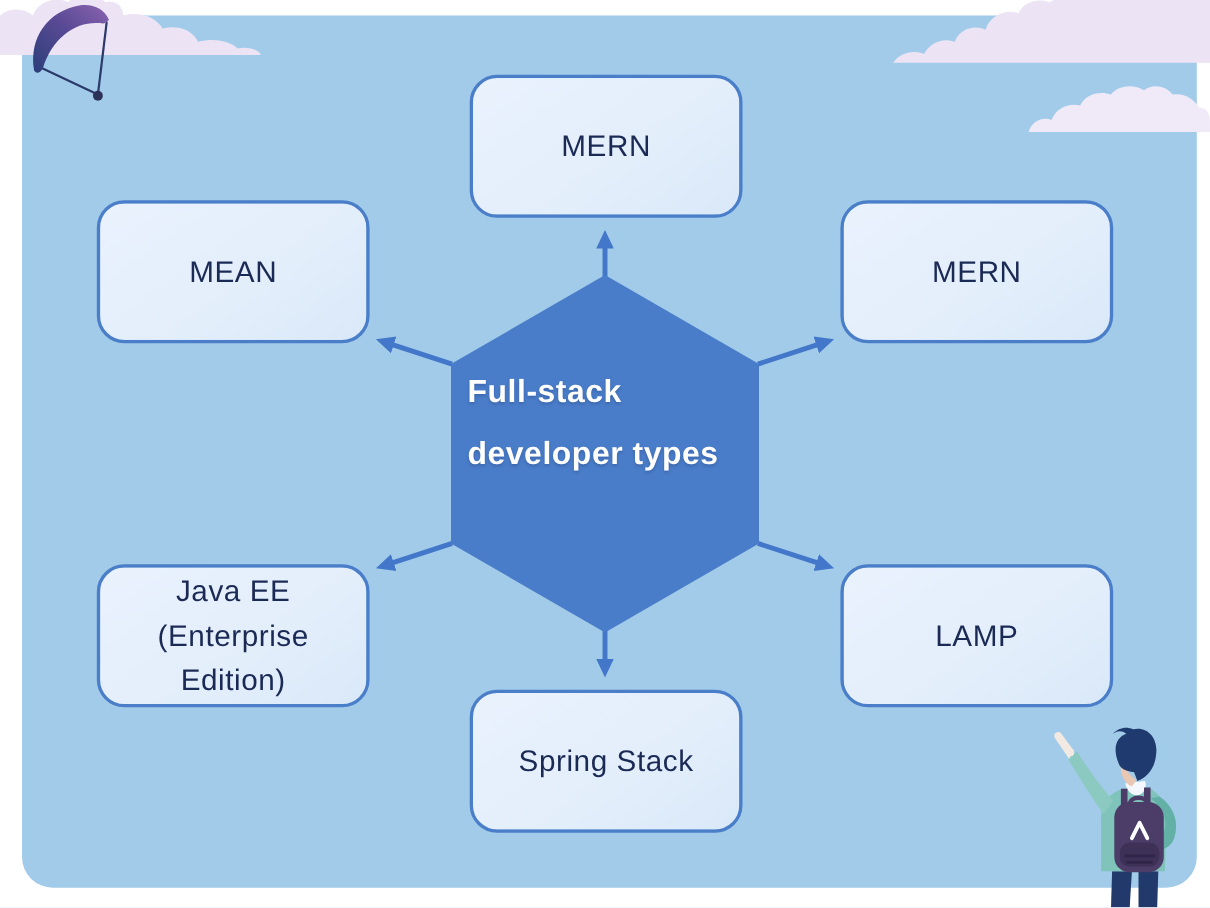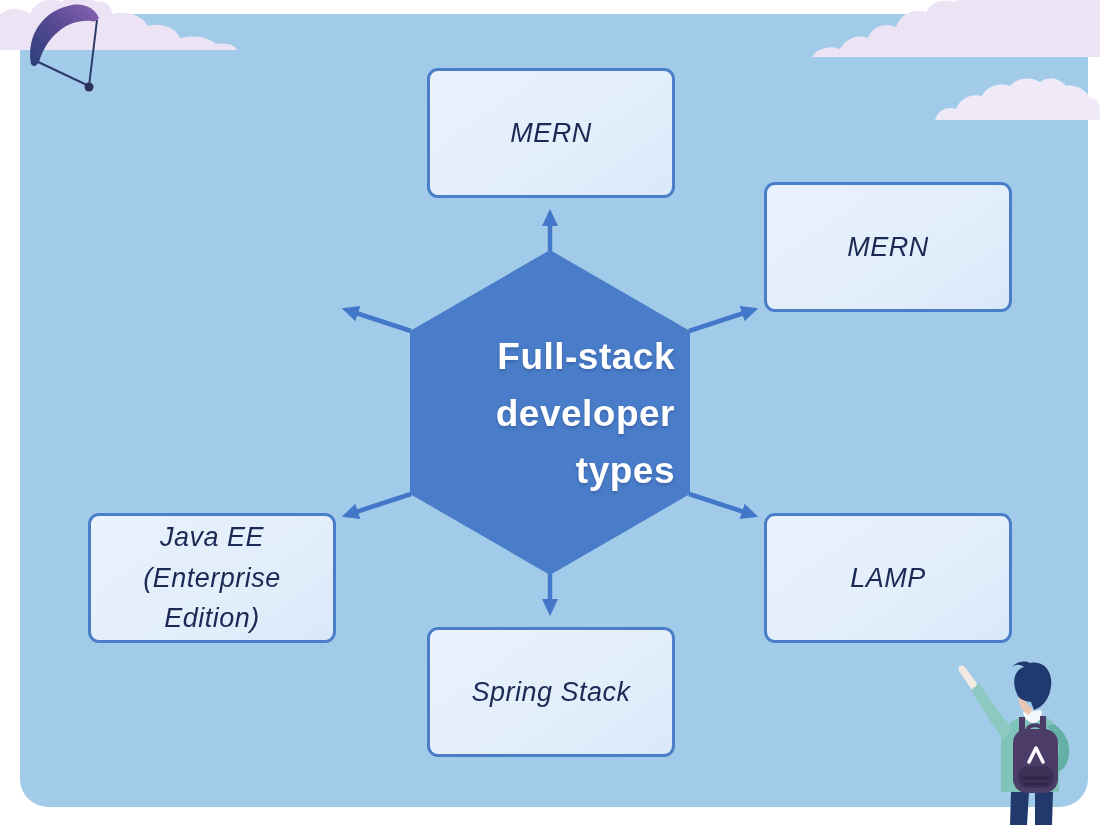--- a/index.html
+++ b/index.html
@@ -9,32 +9,32 @@
   *{margin:0;padding:0;box-sizing:border-box;}
   html,body{width:1100px;height:825px;background:#fff;overflow:hidden;
     font-family:"Liberation Sans","DejaVu Sans",sans-serif;}
   .canvas{position:relative;width:1100px;height:825px;background:var(--white);}
   .panel{position:absolute;left:20px;top:14px;width:1068px;height:793px;
     background:var(--panel);border-radius:28px;}
   .connector-svg{position:absolute;inset:0;width:1100px;height:825px;pointer-events:none;}
   .deco-svg{position:absolute;inset:0;width:1100px;height:825px;pointer-events:none;}
   .node{position:absolute;width:248px;height:130px;display:flex;align-items:center;justify-content:center;
     background:linear-gradient(145deg,#e9f2fd 0%,var(--box-fill) 60%,#d9e8f8 100%);
-    border:3.5px solid var(--box-border);border-radius:11px;
+    border:3.5px solid var(--box-border);border-radius:25px;
     color:var(--navy);font-size:27px;font-weight:500;text-align:center;line-height:1.5;
-    letter-spacing:.5px;font-style:italic;}
+    letter-spacing:.5px;}
   .node span{display:block;max-width:210px;}
   .pos-mern{left:427px;top:68px;}
   .pos-mean{left:88px;top:182px;}
   .pos-mevn{left:764px;top:182px;}
   .pos-javaee{left:88px;top:513px;}
   .pos-lamp{left:764px;top:513px;}
   .pos-spring{left:427px;top:627px;text-align:center;}
-  .hex-label{position:absolute;left:425px;top:328px;width:250px;text-align:right;
-    color:#fff;font-size:37px;font-weight:700;line-height:57px;letter-spacing:.5px;
+  .hex-label{position:absolute;left:425px;top:328px;width:250px;text-align:left;
+    color:#fff;font-size:29px;font-weight:700;line-height:57px;letter-spacing:.5px;
     text-shadow:0 2px 3px rgba(27,48,104,.30);}
 </style>
 </head>
 <body>
 
 <div class="canvas">
 
   <div class="panel"></div>
 
   <svg class="connector-svg" viewBox="0 0 1100 825">
@@ -51,20 +51,23 @@
       <line x1="411" y1="494" x2="356" y2="512" marker-end="url(#ah)"></line>
       <line x1="689" y1="494" x2="744" y2="512" marker-end="url(#ah)"></line>
     </g>
     <polygon points="550,250 690,331 690,494 550,575 410,494 410,331" style="fill:var(--hexagon)"></polygon>
   </svg>
 
   <div class="hex-label">Full-stack developer types</div>
 
   <div class="node pos-mern">
     <span>MERN</span>
+  </div>
+  <div class="node pos-mean">
+    <span>MEAN</span>
   </div>
   <div class="node pos-mevn">
     <span>MERN</span>
   </div>
   <div class="node pos-javaee">
     <span>Java EE (Enterprise Edition)</span>
   </div>
   <div class="node pos-lamp">
     <span>LAMP</span>
   </div>

